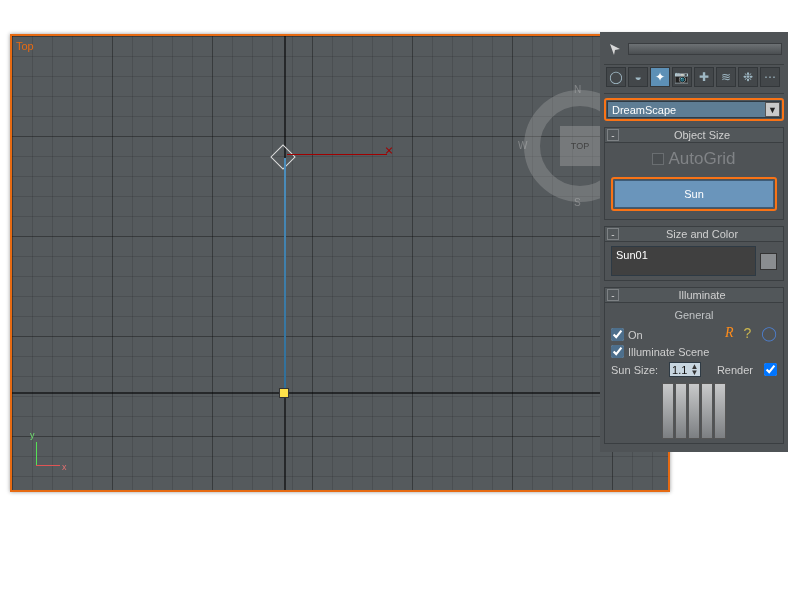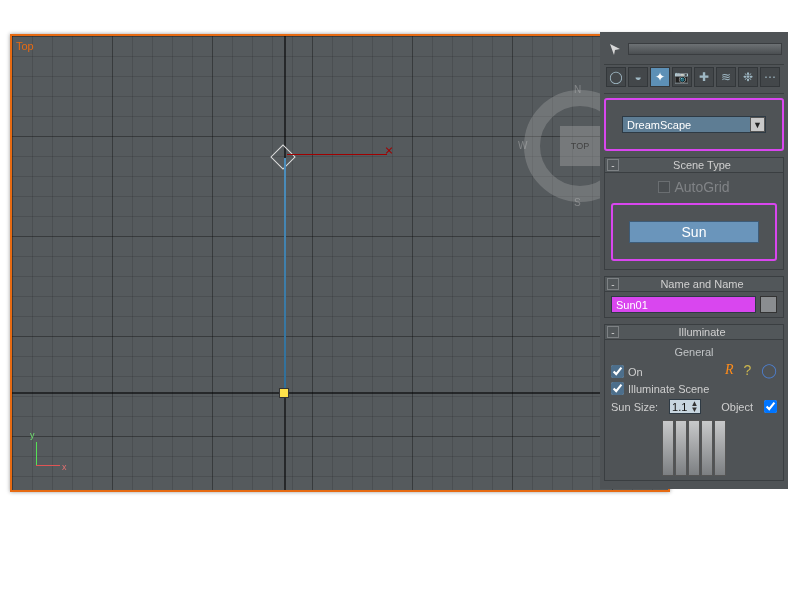--- a/index.html
+++ b/index.html
@@ -194,23 +194,23 @@
     width:20px; height:20px;
     background:#43474a;
     border:1px solid #33373a;
     display:flex; align-items:center; justify-content:center;
     color:#9fb8c4;
     font-size:12px;
   }
   .shelf span.active { background:#5d90b6; color:#fff; }
 
   .highlight-box {
-    border:2px solid #d946ef;
+    border:2px solid #f97316;
     border-radius:3px;
-    padding:16px;
+    padding:1px;
     margin:4px 0;
   }
   .dropdown {
     display:flex;
     align-items:center;
     background:#5e7d94;
     border:1px solid #2e3a44;
     height:17px;
     color:#fff;
   }
@@ -245,51 +245,51 @@
     border:1px solid #3a3e41;
     border-top:0;
     padding:4px 6px;
   }
   .autogrid {
     display:flex;
     align-items:center;
     justify-content:center;
     gap:4px;
     color:#808386;
-    font-size:14px;
+    font-size:17px;
     padding:2px 0 4px;
   }
   .autogrid .cb {
     width:12px; height:12px;
     border:1px solid #6a6e71;
     background:#4a4e51;
   }
   .sun-btn {
     display:flex;
     justify-content:center;
     align-items:center;
     background:#6a95bb;
     border:1px solid #3e5c78;
-    height:22px;
+    height:28px;
     color:#fff;
-    font-size:14px;
+    font-size:11px;
   }
   .name-row {
     display:flex;
     gap:4px;
     align-items:center;
   }
   .name-input {
     flex:1;
-    background:#d946ef;
+    background:#404040;
     border:1px solid #2e3a44;
     color:#fff;
     padding:2px 4px;
     font-size:11px;
-    height:17px;
+    height:30px;
   }
   .color-swatch {
     width:17px; height:17px;
     background:#8a8d90;
     border:1px solid #333;
   }
   .group-label {
     color:#c0c3c5;
     font-size:11px;
     padding:2px 0;
@@ -401,37 +401,37 @@
   <div class="highlight-box">
     <div class="dropdown">
       <span class="txt">DreamScape</span>
       <span class="arr">▼</span>
     </div>
   </div>
 
   <div class="rollup">
     <div class="hdr">
       <span class="minus">-</span>
-      <span class="title">Scene Type</span>
+      <span class="title">Object Size</span>
     </div>
     <div class="body">
       <div class="autogrid">
         <span class="cb"></span>
         <span>AutoGrid</span>
       </div>
       <div class="highlight-box">
         <div class="sun-btn">Sun</div>
       </div>
     </div>
   </div>
 
   <div class="rollup">
     <div class="hdr">
       <span class="minus">-</span>
-      <span class="title">Name and Name</span>
+      <span class="title">Size and Color</span>
     </div>
     <div class="body">
       <div class="name-row">
         <div class="name-input">Sun01</div>
         <div class="color-swatch"></div>
       </div>
     </div>
   </div>
 
   <div class="rollup">
@@ -456,21 +456,21 @@
         <input type="checkbox" checked="" style="">
         <span>Illuminate Scene</span>
       </div>
 
       <div class="sunsize-row">
         <span>Sun Size:</span>
         <div class="spinner">
           <span>1.1</span>
           <span class="arrs">▲<br>▼</span>
         </div>
-        <span style="margin-left:auto">Object</span>
+        <span style="margin-left:auto">Render</span>
         <input type="checkbox" checked="" style="">
       </div>
 
       <div class="thumb-strip">
         <div></div>
           <div></div>
           <div></div>
           <div></div>
           <div></div>
       </div>

